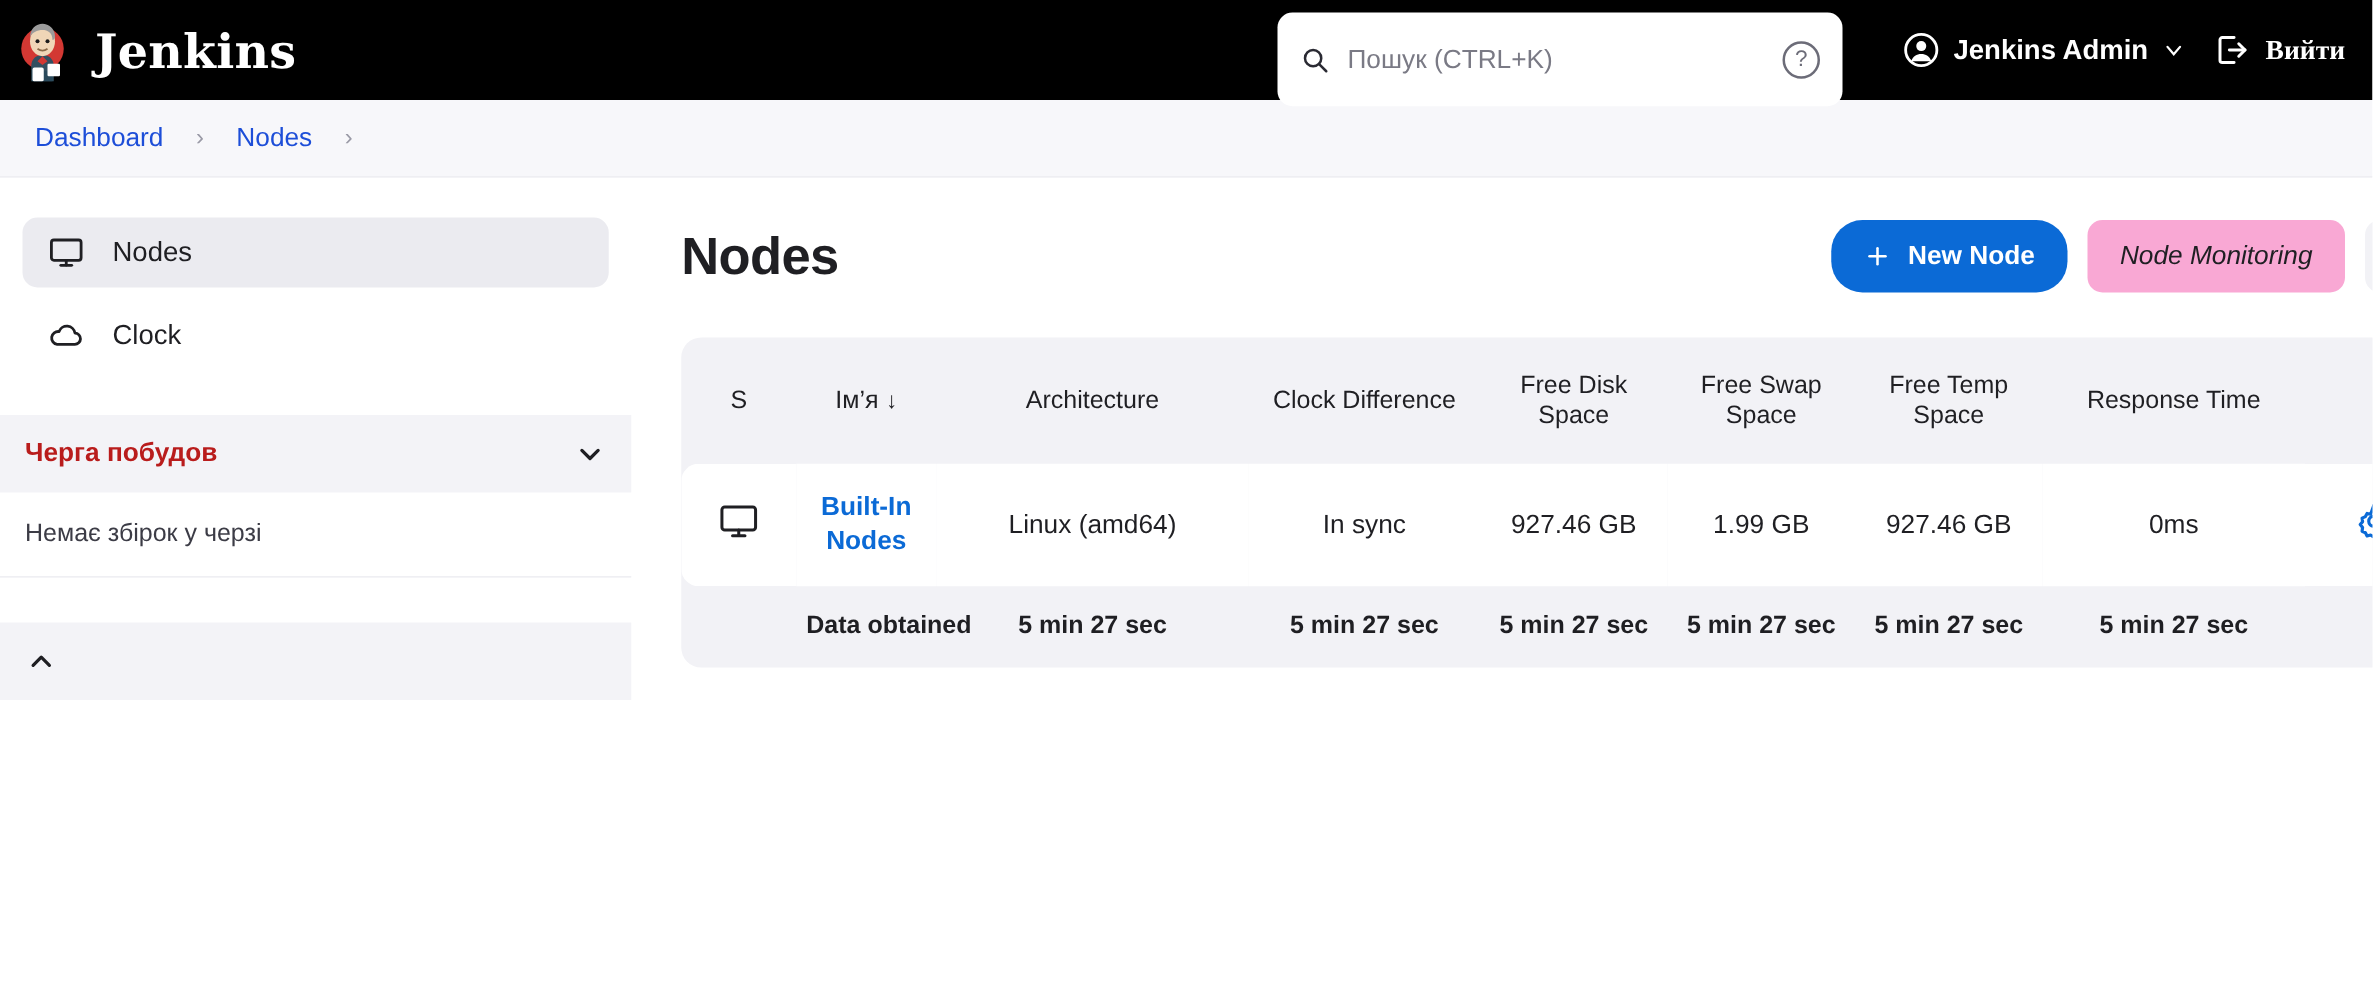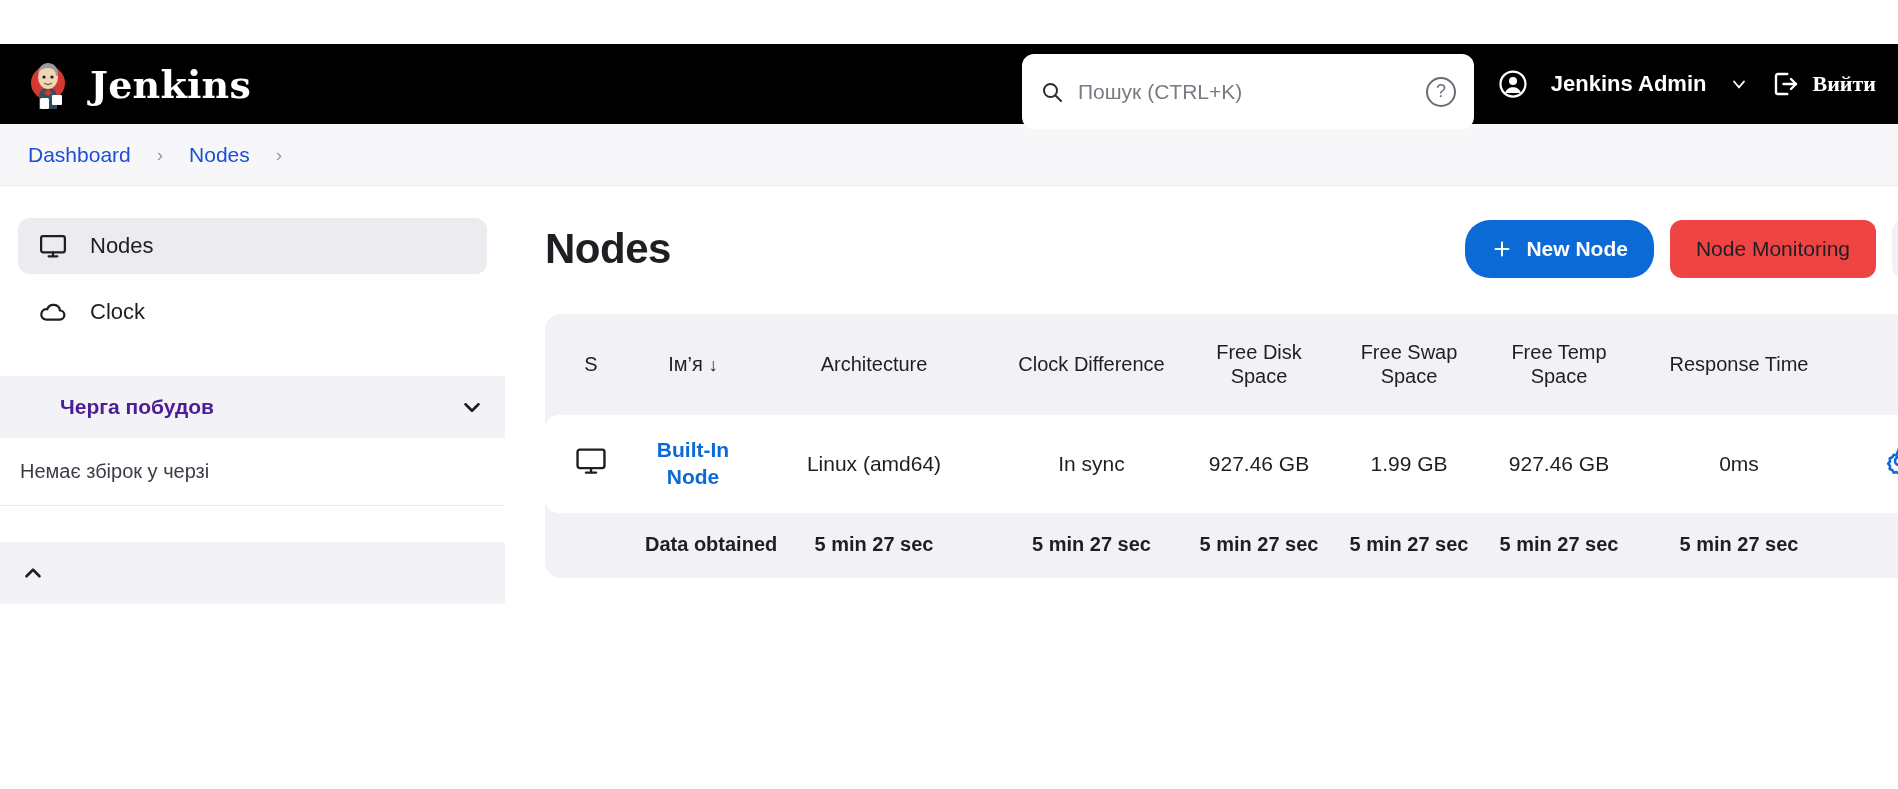--- a/index.html
+++ b/index.html
@@ -11,23 +11,22 @@
     font-family: "Liberation Sans", sans-serif;
     color: #1f1f23;
   }
 
   
   .topbar {
     height: 80px;
     background: #000000;
     display: flex;
     align-items: center;
-    padding: 0 22px;
+    padding: 0 8px;
     position: relative;
-    margin-top: 44px;
   }
   .brand { display: flex; align-items: center; gap: 14px; }
   .brand-logo { width: 54px; height: 54px; position: relative; }
   .brand-name {
     color: #ffffff;
     font-family: "DejaVu Serif", serif;
     font-size: 38px;
     font-weight: 700;
     letter-spacing: .2px;
   }
@@ -68,21 +67,21 @@
   .user-area {
     position: absolute;
     right: 22px;
     top: 0;
     height: 80px;
     display: flex;
     align-items: center;
     gap: 22px;
     color: #ffffff;
   }
-  .user-chip { display: flex; align-items: center; gap: 23px; }
+  .user-chip { display: flex; align-items: center; gap: 11px; }
   .user-name { font-size: 22px; font-weight: 700; }
   .logout-chip { display: flex; align-items: center; gap: 11px; }
   .logout-label { font-size: 22px; font-weight: 700; font-family: Liberation Serif, serif; }
 
   
   .breadcrumb {
     height: 62px;
     background: #f7f7fa;
     display: flex;
     align-items: center;
@@ -126,22 +125,21 @@
     background: #f3f3f7;
     height: 62px;
     display: flex;
     align-items: center;
     justify-content: space-between;
     padding: 0 20px;
   }
   .panel-title {
     font-size: 21px;
     font-weight: 700;
-    color: #4c1d95;
-    margin-left: 40px;
+    color: #b91c1c;
   }
   .panel-title.link { text-decoration: underline; }
   .panel-body {
     padding: 22px 20px;
     border-bottom: 1px solid #eaeaef;
     min-height: 64px;
     display: flex;
     align-items: flex-end;
   }
   .panel-text { font-size: 20px; color: #3c3c46; }
@@ -167,21 +165,21 @@
     justify-content: center;
     gap: 13px;
     font-size: 21px;
     font-weight: 700;
     padding: 0 26px;
     border: none;
     font-family: "Liberation Sans", sans-serif;
     cursor: pointer;
   }
   .btn-primary { background: #0b6ad6; color: #ffffff; border-radius: 25px; }
-  .btn-secondary { background: #ef4444; color: #1f1f23; font-weight: 400; }
+  .btn-secondary { background: #f9a8d4; color: #1f1f23; font-weight: 400; font-style: italic; }
   .btn-icon {
     background: #f2f2f6;
     width: 62px;
     height: 58px;
     padding: 0;
   }
 
   
   .table-card {
     margin-top: 36px;
@@ -422,21 +420,21 @@
             <td>
               <span class="icon">
                 <svg width="34" height="34" viewBox="0 0 24 24" fill="none" stroke="#1f1f23" stroke-width="1.7" stroke-linejoin="round">
                   <rect x="2.5" y="4" width="19" height="13" rx="1.6"></rect>
                   <line x1="12" y1="17" x2="12" y2="20" stroke-linecap="round"></line>
                   <line x1="8.5" y1="20.2" x2="15.5" y2="20.2" stroke-linecap="round"></line>
                 </svg>
               </span>
             </td>
             <td>
-              <a class="node-link" href="#">Built-In Node</a>
+              <a class="node-link" href="#">Built-In Nodes</a>
             </td>
             <td>Linux (amd64)</td>
             <td>In sync</td>
             <td>927.46 GB</td>
             <td>1.99 GB</td>
             <td>927.46 GB</td>
             <td>0ms</td>
             <td>
               <span class="icon">
                 <svg width="32" height="32" viewBox="0 0 24 24" fill="none" stroke="#0b6ad6" stroke-width="1.9" stroke-linejoin="round">

